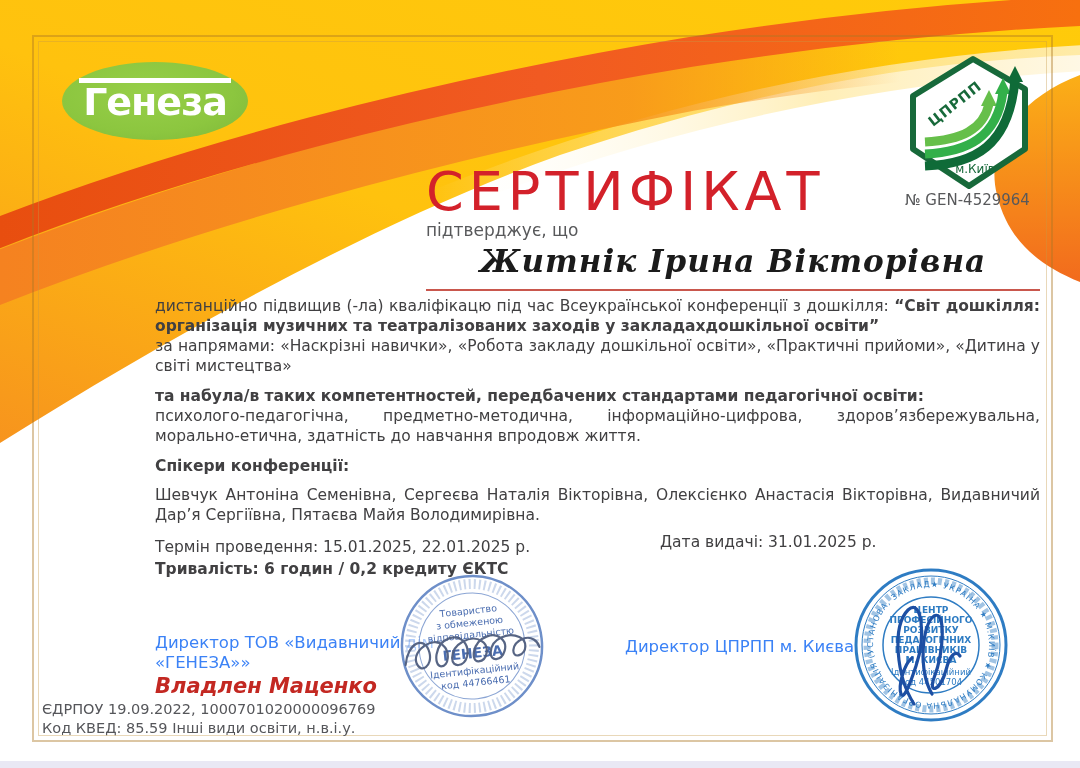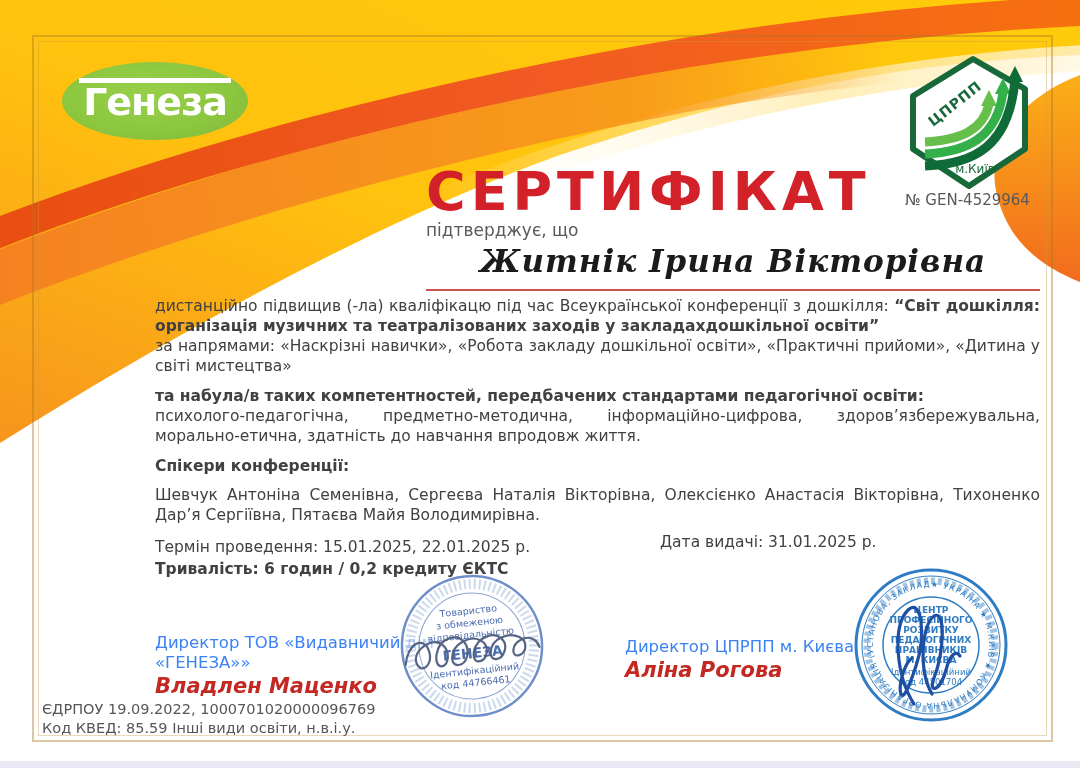--- a/index.html
+++ b/index.html
@@ -17,21 +17,21 @@
 
   .geneza-logo { position:absolute; left:62px; top:62px; width:186px; height:78px; border-radius:50%;
     background:radial-gradient(ellipse at 45% 40%, #97cf49 0%, #8cc63f 60%, #7db739 100%);
     display:flex; align-items:center; justify-content:center; z-index:2; }
   .geneza-logo span { color:#fff; font-weight:bold; font-size:38px; letter-spacing:-1px;
     border-top:5px solid #fff; padding:0 4px 2px 4px; line-height:1.05; }
 
   .cprpp-logo { position:absolute; left:903px; top:52px; z-index:2; }
 
   .cert-title { position:absolute; left:426px; top:160px; z-index:2;
-    font-size:54px; font-weight:bold; letter-spacing:5px; color:#d3212a; white-space:nowrap; }
+    font-size:54px; font-weight:normal; letter-spacing:5px; color:#d3212a; white-space:nowrap; }
   .cert-number { position:absolute; left:905px; top:191px; z-index:2;
     font-size:15px; color:#58595b; white-space:nowrap; }
   .confirms { position:absolute; left:426px; top:220px; z-index:2; font-size:17px; color:#58595b; }
   .recipient { position:absolute; left:426px; top:243px; width:614px; z-index:2; text-align:center;
     font-family:"DejaVu Serif", serif; font-style:italic; font-weight:600; font-size:31px;
     letter-spacing:1px; color:#1b1b1b; }
   .name-rule { position:absolute; left:426px; top:289px; width:614px; height:2px; background:#c9574d; z-index:2; }
 
   .body-col { position:absolute; left:155px; top:296px; width:885px; z-index:2;
     font-size:15.5px; line-height:20px; color:#414042; }
@@ -123,34 +123,33 @@
   <div class="confirms">підтверджує, що</div>
   <div class="recipient">Житнік Ірина Вікторівна</div>
   <div class="name-rule"></div>
 
   <div class="body-col">
     <p class="p-intro"><span>дистанційно підвищив (-ла) кваліфікацю під час Всеукраїнської конференції з дошкілля: </span><span class="bold">“Світ дошкілля: організація музичних та театралізованих заходів у закладахдошкільної освіти”</span></p>
     <p class="p-directions">за напрямами: «Наскрізні навички», «Робота закладу дошкільної освіти», «Практичні прийоми», «Дитина у світі мистецтва»</p>
     <p class="p-comp-head">та набула/в таких компетентностей, передбачених стандартами педагогічної освіти:</p>
     <p class="p-comp">психолого-педагогічна, предметно-методична, інформаційно-цифрова, здоров’язбережувальна, морально-етична, здатність до навчання впродовж життя.</p>
     <p class="p-speak-head">Спікери конференції:</p>
-    <p class="p-speakers">Шевчук Антоніна Семенівна, Сергеєва Наталія Вікторівна, Олексієнко Анастасія Вікторівна, Тихоненко Дар’я Сергіївна, Пятаєва Майя Володимирівна.</p>
+    <p class="p-speakers">Шевчук Антоніна Семенівна, Сергеєва Наталія Вікторівна, Олексієнко Анастасія Вікторівна, Видавничий Дар’я Сергіївна, Пятаєва Майя Володимирівна.</p>
     <p class="p-term">Термін проведення: 15.01.2025, 22.01.2025 р.</p>
     <p class="p-duration">Тривалість: 6 годин / 0,2 кредиту ЄКТС</p>
   </div>
 
   <div class="issue-date">Дата видачі: 31.01.2025 р.</div>
 
   <div class="sig sig-left">
     <div class="role">Директор ТОВ «Видавничий дім «ГЕНЕЗА»»</div>
     <div class="name">Владлен Маценко</div>
   </div>
   <div class="sig sig-right">
     <div class="role">Директор ЦПРПП м. Києва</div>
-    <div class="name">Аліна Рогова</div>
   </div>
 
   <svg class="stamp stamp-geneza" width="148" height="148" viewBox="0 0 148 148" aria-hidden="true">
     <circle cx="74" cy="74" r="70" fill="#ffffff" fill-opacity="0.6" stroke="#6e8fc9" stroke-width="2.5"></circle>
     <circle cx="74" cy="74" r="62" fill="none" stroke="#6e8fc9" stroke-width="10" stroke-dasharray="2 3" opacity="0.35"></circle>
     <circle cx="74" cy="74" r="53" fill="none" stroke="#6e8fc9" stroke-width="1" opacity="0.8"></circle>
     <g fill="#4a6db0" text-anchor="middle" font-size="9.5">
       <text x="74" y="42">Товариство</text>
       <text x="74" y="54">з обмеженою</text>
       <text x="74" y="66">відповідальністю</text>

